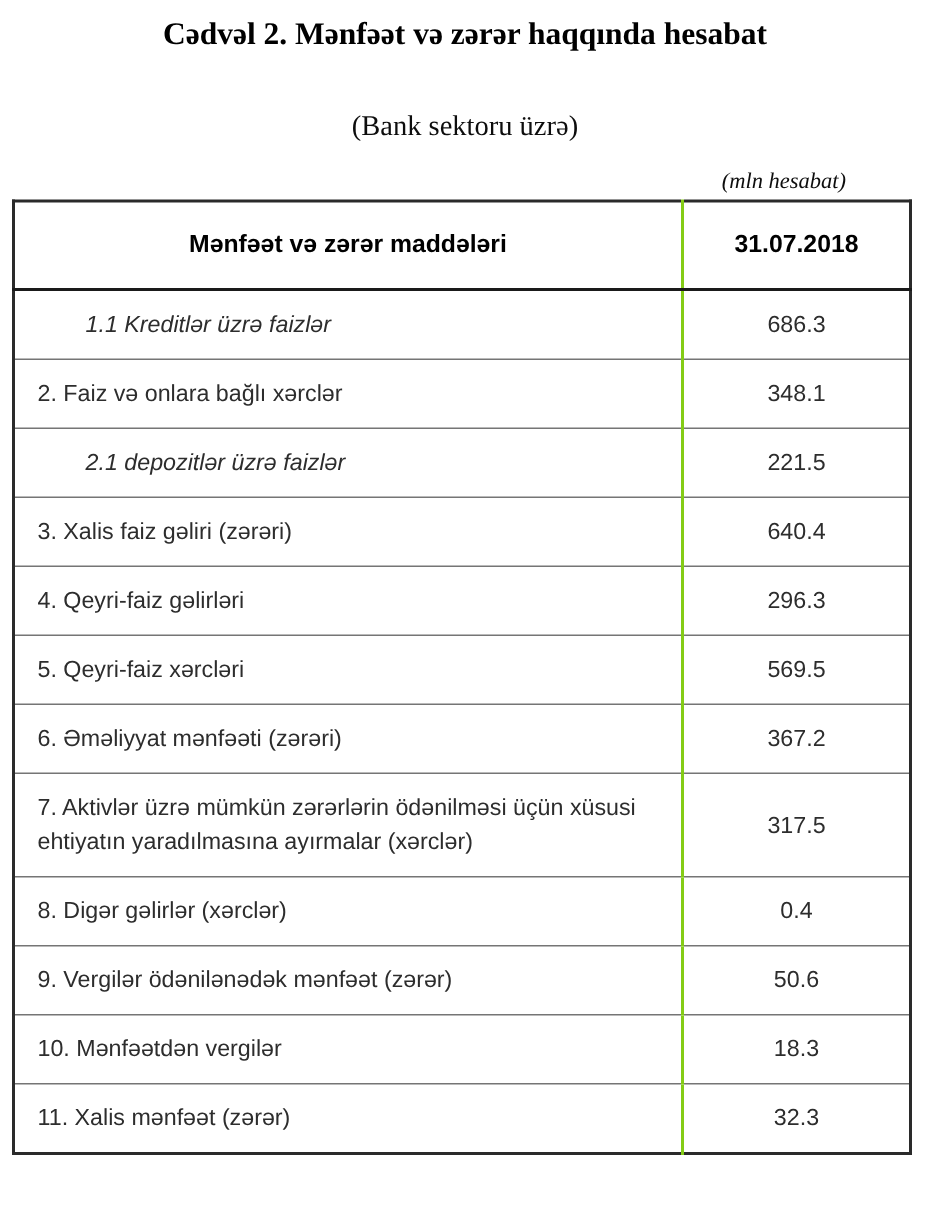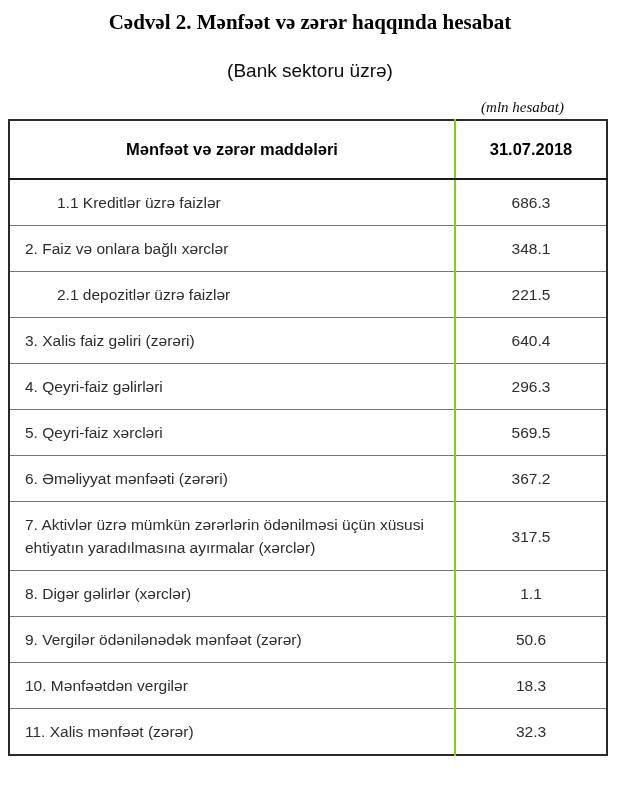--- a/index.html
+++ b/index.html
@@ -11,24 +11,24 @@
     overflow: hidden;
   }
   .title {
     font-family: "Liberation Serif", serif;
     font-weight: 700;
     font-size: 21px; line-height: 27px;
     text-align: center; color: #000;
     padding-top: 9px;
   }
   .subtitle {
-    font-family: Liberation Sans, sans-serif;
+    font-family: Liberation Serif, serif;
     font-size: 19px; line-height: 25px;
     text-align: center; color: #0d0d0d;
-    margin-top: 22px;
+    margin-top: 36px;
   }
   .unit-note {
     font-family: "Liberation Serif", serif;
     font-style: italic;
     font-size: 15px; line-height: 18px;
     text-align: right; color: #0d0d0d;
     margin-top: 15px;
     padding-right: 56px;
   }
   table.report {
@@ -48,21 +48,21 @@
   }
   th.value-col, td.value { border-left: 2px solid #84cc16; }
   td {
     font-size: 15.5px; line-height: 23px;
     color: #2d2d2d;
     vertical-align: middle;
     padding: 11px 10px 11px 15px;
     border-top: 1.5px solid #757575;
   }
   td.value { text-align: center; padding: 11px 4px; }
-  td.indent { padding-left: 47px; }
+  td.indent { padding-left: 47px; font-style: italic; }
 </style>
 </head>
 <body>
 
 <div class="title">Cədvəl 2. Mənfəət və zərər haqqında hesabat</div>
 <div class="subtitle">(Bank sektoru üzrə)</div>
 <div class="unit-note">(mln hesabat)</div>
 
 <table class="report">
   <colgroup>
@@ -103,21 +103,21 @@
       <tr>
         <td class="item">6. Əməliyyat mənfəəti (zərəri)</td>
         <td class="value">367.2</td>
       </tr>
       <tr>
         <td class="item">7. Aktivlər üzrə mümkün zərərlərin ödənilməsi üçün xüsusi ehtiyatın yaradılmasına ayırmalar (xərclər)</td>
         <td class="value">317.5</td>
       </tr>
       <tr>
         <td class="item">8. Digər gəlirlər (xərclər)</td>
-        <td class="value">1.1</td>
+        <td class="value">0.4</td>
       </tr>
       <tr>
         <td class="item">9. Vergilər ödənilənədək mənfəət (zərər)</td>
         <td class="value">50.6</td>
       </tr>
       <tr>
         <td class="item">10. Mənfəətdən vergilər</td>
         <td class="value">18.3</td>
       </tr>
       <tr>

